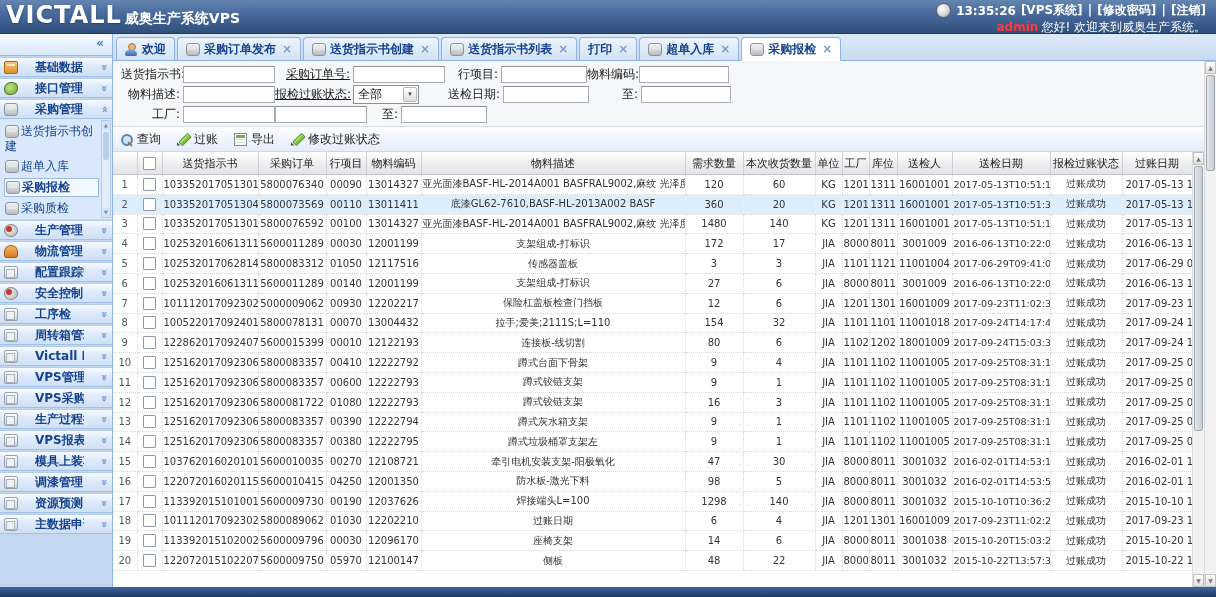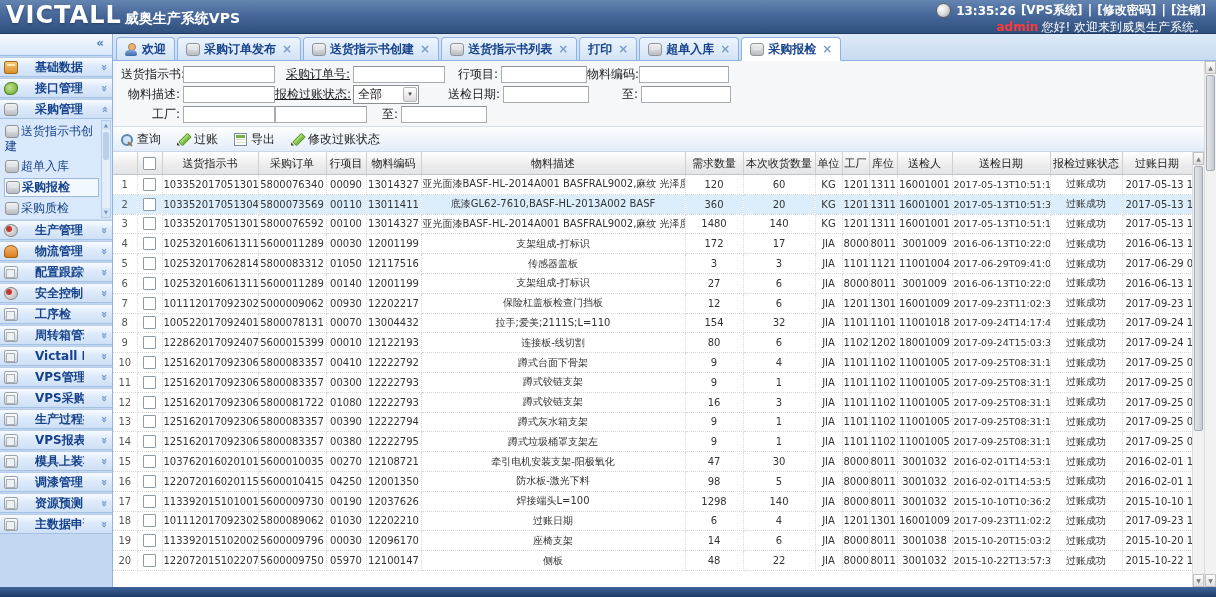--- a/index.html
+++ b/index.html
@@ -569,21 +569,21 @@
                       <td class="c10">11001005</td>
                       <td class="c11">2017-09-25T08:31:13</td>
                       <td class="c12">过账成功</td>
                       <td class="c13">2017-09-25 08:</td>
                     </tr>
                     <tr>
                       <td class="td-num">11</td>
                       <td class="td-cb"><span class="cbx"></span></td>
                       <td class="c0">125162017092306</td>
                       <td class="c1">5800083357</td>
-                      <td class="c2">00300</td>
+                      <td class="c2">00600</td>
                       <td class="c3">12222793</td>
                       <td class="c4">蹲式铰链支架</td>
                       <td class="c5">9</td>
                       <td class="c6">1</td>
                       <td class="c7">JIA</td>
                       <td class="c8">1101</td>
                       <td class="c9">1102</td>
                       <td class="c10">11001005</td>
                       <td class="c11">2017-09-25T08:31:14</td>
                       <td class="c12">过账成功</td>

